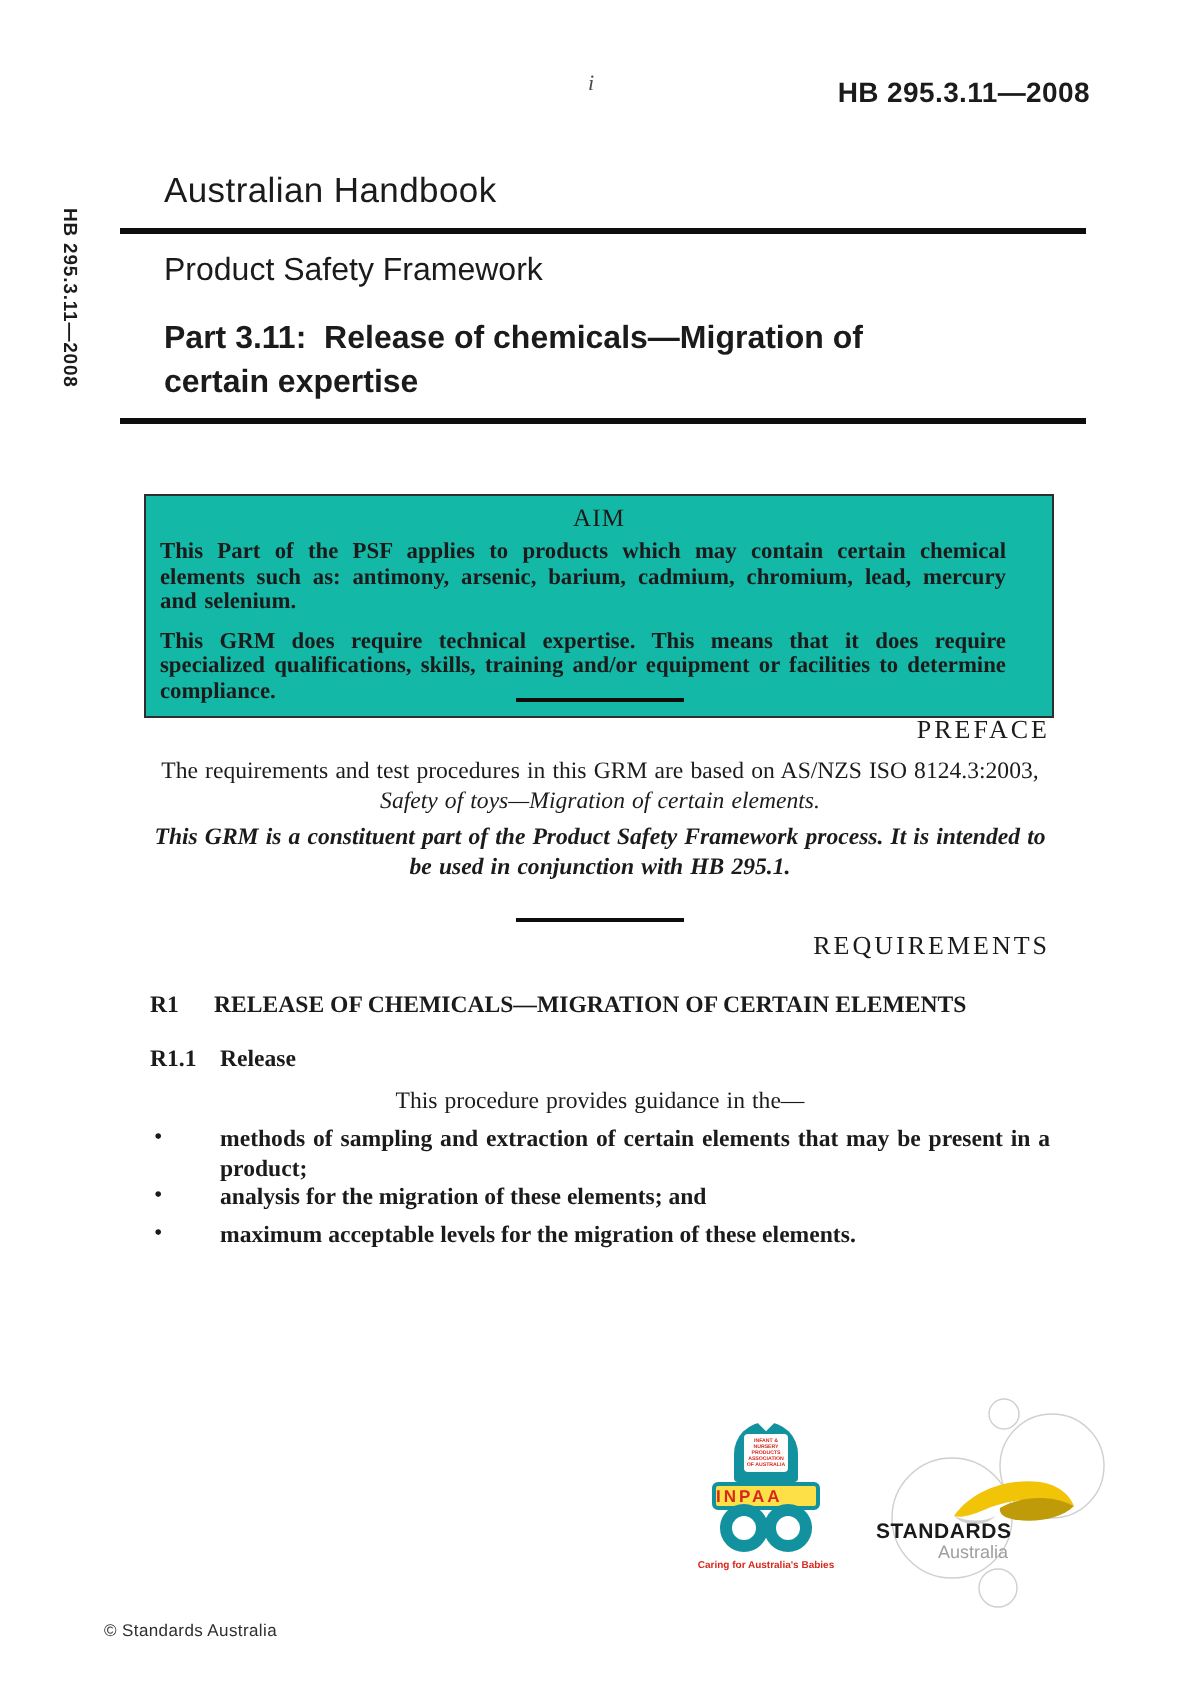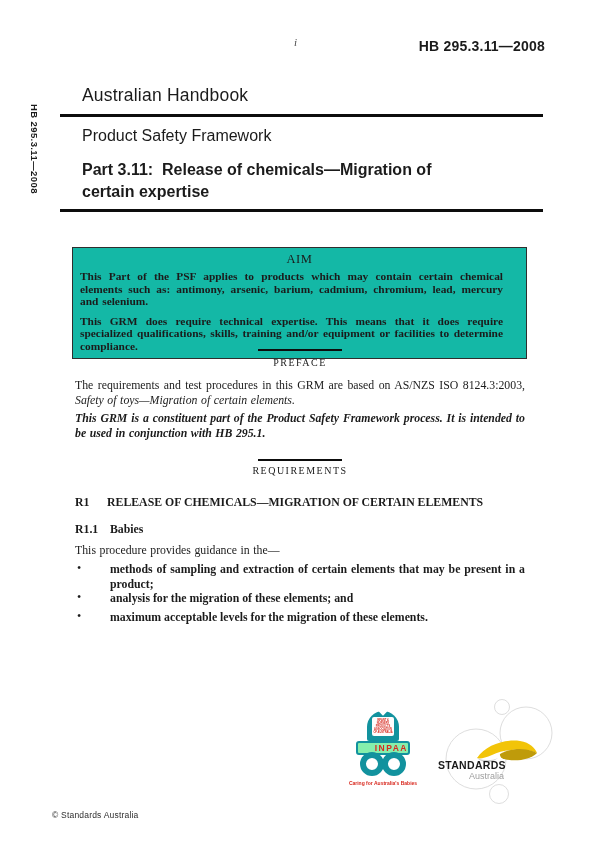--- a/index.html
+++ b/index.html
@@ -26,23 +26,23 @@
 
   
   .aim-box{left:72px;top:247px;width:455px;background:#14b8a6;border:1px solid #2e2e2e;
            box-sizing:border-box;padding:3px 7px 5px 7px;}
   .aim-title{text-align:center;font-size:12.5px;letter-spacing:0.6px;margin:1px 0 3px 0;}
   .aim-box p{margin:0 16px 7px 0;font-size:11.4px;line-height:12.6px;word-spacing:1px;font-weight:bold;}
   .aim-box p:last-child{margin-bottom:0;}
 
   
   .sec-rule{left:258px;width:84px;height:0;border-top:2px solid #0d0d0d;}
-  .sec-title{left:75px;width:450px;text-align:center;font-size:10px;letter-spacing:1.5px;}
+  .sec-title{left:75px;width:450px;text-align:right;font-size:13px;letter-spacing:1.5px;}
 
-  .body{left:75px;width:450px;font-size:11.8px;line-height:15px;margin:0;word-spacing:0.6px;}
+  .body{left:75px;width:450px;font-size:11.8px;line-height:15px;margin:0;word-spacing:0.6px;text-align:center;}
   .it{font-style:italic;}
   .bi{font-weight:bold;font-style:italic;}
 
   .h-r1{left:75px;top:495px;font-size:11.8px;font-weight:bold;}
   .h-r1 .num{display:inline-block;width:32px;}
   .h-r11{left:75px;top:522px;font-size:11.8px;font-weight:bold;}
   .h-r11 .num{display:inline-block;width:35px;}
 
   .bullet{left:75px;width:450px;font-size:11.8px;line-height:15px;}
   .bullet .mark{position:absolute;left:2px;top:-1px;font-size:12px;}
@@ -51,24 +51,24 @@
   
   .inpaa{left:352px;top:708px;width:62px;height:82px;}
   .inpaa .hood{position:absolute;left:15px;top:3px;width:32px;height:30px;background:#12929e;
                border-radius:16px 16px 2px 2px;}
   .inpaa .notch{position:absolute;left:27px;top:-2px;width:8px;height:8px;background:#ffffff;
                 transform:rotate(45deg);}
   .inpaa .hood-text{position:absolute;left:20px;top:9px;width:22px;height:19px;background:#fdfdfd;
                 border-radius:2px;font-family:"Liberation Sans",sans-serif;font-size:2.6px;
                 line-height:3px;font-weight:bold;color:#d8281e;text-align:center;
                 overflow:hidden;padding-top:2px;box-sizing:border-box;}
-  .inpaa .band{position:absolute;left:4px;top:33px;width:54px;height:14px;background:#86efac;
+  .inpaa .band{position:absolute;left:4px;top:33px;width:54px;height:14px;background:#fde047;
                border:2px solid #12929e;border-radius:3px;box-sizing:border-box;
                font-family:"Liberation Sans",sans-serif;font-weight:bold;font-size:8.5px;
-               color:#d8281e;text-align:right;line-height:10px;letter-spacing:1.5px;}
+               color:#d8281e;text-align:left;line-height:10px;letter-spacing:1.5px;}
   .inpaa .wheel{position:absolute;width:12px;height:12px;background:#ffffff;
                 border:6px solid #12929e;border-radius:50%;}
   .inpaa .wheel-l{left:8px;top:44px;}
   .inpaa .wheel-r{left:30px;top:44px;}
   .inpaa .tagline{position:absolute;left:-4px;top:72px;width:70px;text-align:center;
                 font-family:"Liberation Sans",sans-serif;font-weight:bold;font-size:5px;
                 color:#d8281e;white-space:nowrap;}
 
   
   .sa-logo{left:430px;top:692px;width:132px;height:115px;}
@@ -107,21 +107,21 @@
   </p>
   <p class="abs body just bi" style="top:411px">This GRM is a constituent part of the Product Safety Framework process. It is intended to be used in conjunction with HB 295.1.</p>
 
   <div class="abs sec-rule" style="top:459px"></div>
   <div class="abs sec-title" style="top:465px">REQUIREMENTS</div>
 
   <div class="abs h-r1">
     <span class="num">R1</span><span>RELEASE OF CHEMICALS—MIGRATION OF CERTAIN ELEMENTS</span>
   </div>
   <div class="abs h-r11">
-    <span class="num">R1.1</span><span>Babies</span>
+    <span class="num">R1.1</span><span>Release</span>
   </div>
   <p class="abs body" style="top:543px">This procedure provides guidance in the—</p>
 
   <div class="abs bullet" style="top:562px">
     <span class="mark">•</span>
     <div class="bt">methods of sampling and extraction of certain elements that may be present in a product;</div>
   </div>
   <div class="abs bullet" style="top:591px">
     <span class="mark">•</span>
     <div class="bt">analysis for the migration of these elements; and</div>

